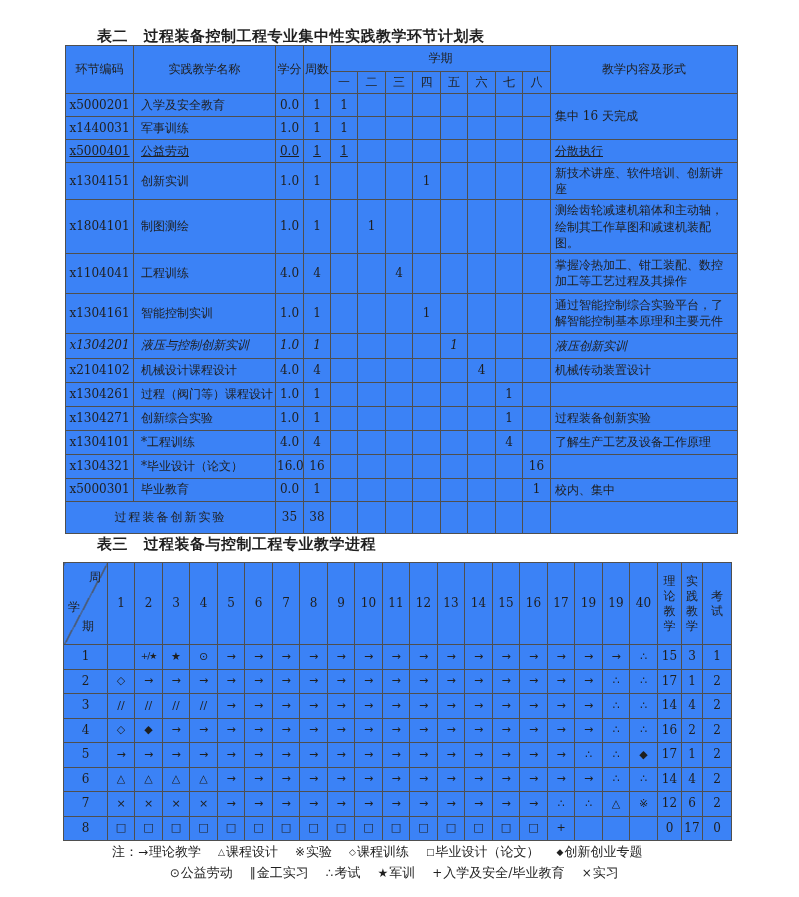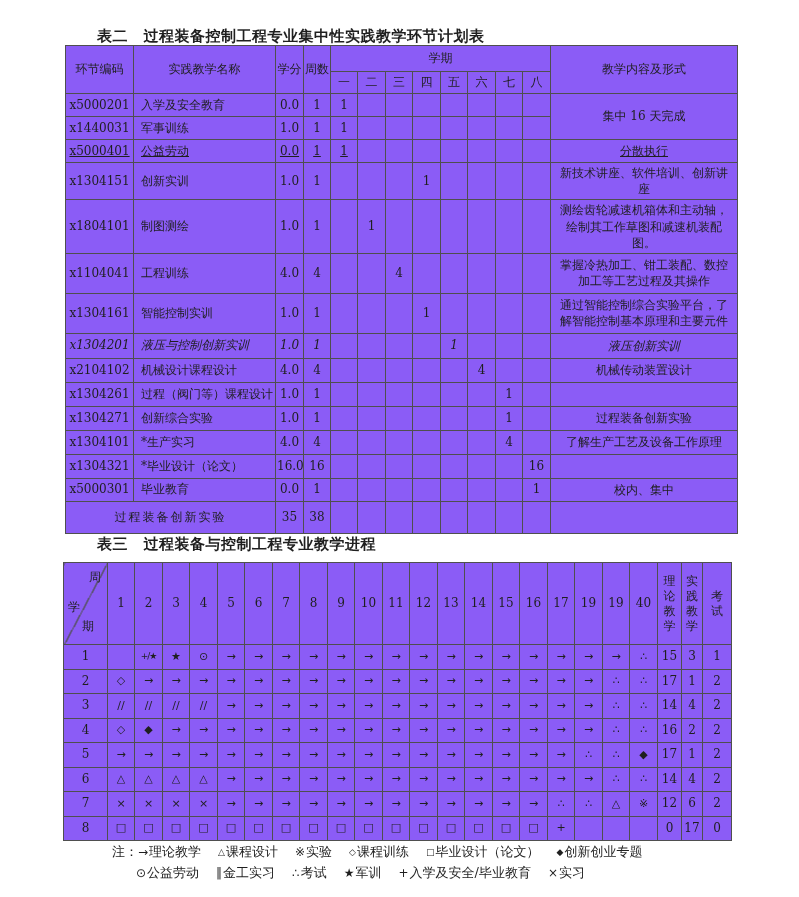--- a/index.html
+++ b/index.html
@@ -5,49 +5,49 @@
   * { box-sizing: border-box; }
   html,body { margin:0; padding:0; }
   body {
     width:799px; height:897px; background:#ffffff;
     font-family:"DejaVu Serif","Liberation Serif",serif;
     color:#1f1f1f; position:relative; overflow:hidden;
   }
   .title { position:absolute; font-size:15px; font-weight:bold; letter-spacing:0.5px; white-space:nowrap; }
   #t2-title { left:97px; top:11px;margin-top:16px; }
   #t3-title { left:97px; top:535px; }
-  table { border-collapse:collapse; table-layout:fixed; position:absolute; background:#8b5cf6; }
+  table { border-collapse:collapse; table-layout:fixed; position:absolute; background:#3b82f6; }
   #table2 { left:65px; top:45px; width:672px; }
   #table3 { left:63px; top:562px; width:668px; }
   td, th {
     border:1px solid #4f4f4f; font-size:12px; font-weight:normal;
     text-align:center; vertical-align:middle; padding:0 1px; overflow:hidden;
     line-height:1.25;
   }
   #table2 th { padding:1px 1px; }
   #table2 td.name { text-align:left; padding-left:7px; }
-  #table2 td.content { text-align:center; padding:2px 4px; line-height:1.35; }
+  #table2 td.content { text-align:left; padding:2px 4px; line-height:1.35; }
   #table2 td.total-label { letter-spacing:2px; }
   #table3 td { font-family:"DejaVu Sans","Liberation Sans",sans-serif; font-size:11px; }
   #table3 td.sem-label { font-family:"DejaVu Serif","Liberation Serif",serif; font-size:12px; }
   #table3 td.dense { font-size:9px; letter-spacing:-1px; }
   .vtext { display:inline-block; width:13px; line-height:1.25; word-break:break-all; font-size:12px; margin:0 auto; }
   #t3-corner {
     position:relative; padding:0;
     background-image:linear-gradient(to bottom right,
       transparent calc(50% - 0.6px), #4f4f4f calc(50% - 0.6px),
       #4f4f4f calc(50% + 0.6px), transparent calc(50% + 0.6px));
   }
   #t3-corner span { position:absolute; font-size:12px; }
   #corner-top { right:6px; top:7px; }
   #corner-b1 { left:4px; top:37px; }
   #corner-b2 { left:18px; top:56px; }
   #legend { position:absolute; left:112px; top:843px; font-size:13px; white-space:nowrap; }
   .legend-line { height:18px; line-height:18px; margin-bottom:3px; }
-  .legend-line2 { margin-left:24px; }
+  .legend-line2 { margin-left:34px;text-align:center; }
   .legend-item { display:inline-block; margin-right:17px; }
   .legend-item .sym { font-family:"DejaVu Sans","Liberation Sans",sans-serif; font-size:12px; margin-right:1px; }
   .legend-item .sym.sm { font-size:9px; vertical-align:1px; }
 </style>
 </head>
 <body>
 
 <div class="title" id="t2-title">表二　过程装备控制工程专业集中性实践教学环节计划表</div>
 
 <table id="table2">
@@ -246,21 +246,21 @@
         <td></td>
         <td></td>
         <td></td>
         <td></td>
         <td>1</td>
         <td></td>
         <td class="content">过程装备创新实验</td>
       </tr>
       <tr style="height: 24px;">
         <td>x1304101</td>
-        <td class="name">*生产实习</td>
+        <td class="name">*工程训练</td>
         <td>4.0</td>
         <td>4</td>
         <td></td>
         <td></td>
         <td></td>
         <td></td>
         <td></td>
         <td></td>
         <td>4</td>
         <td></td>

